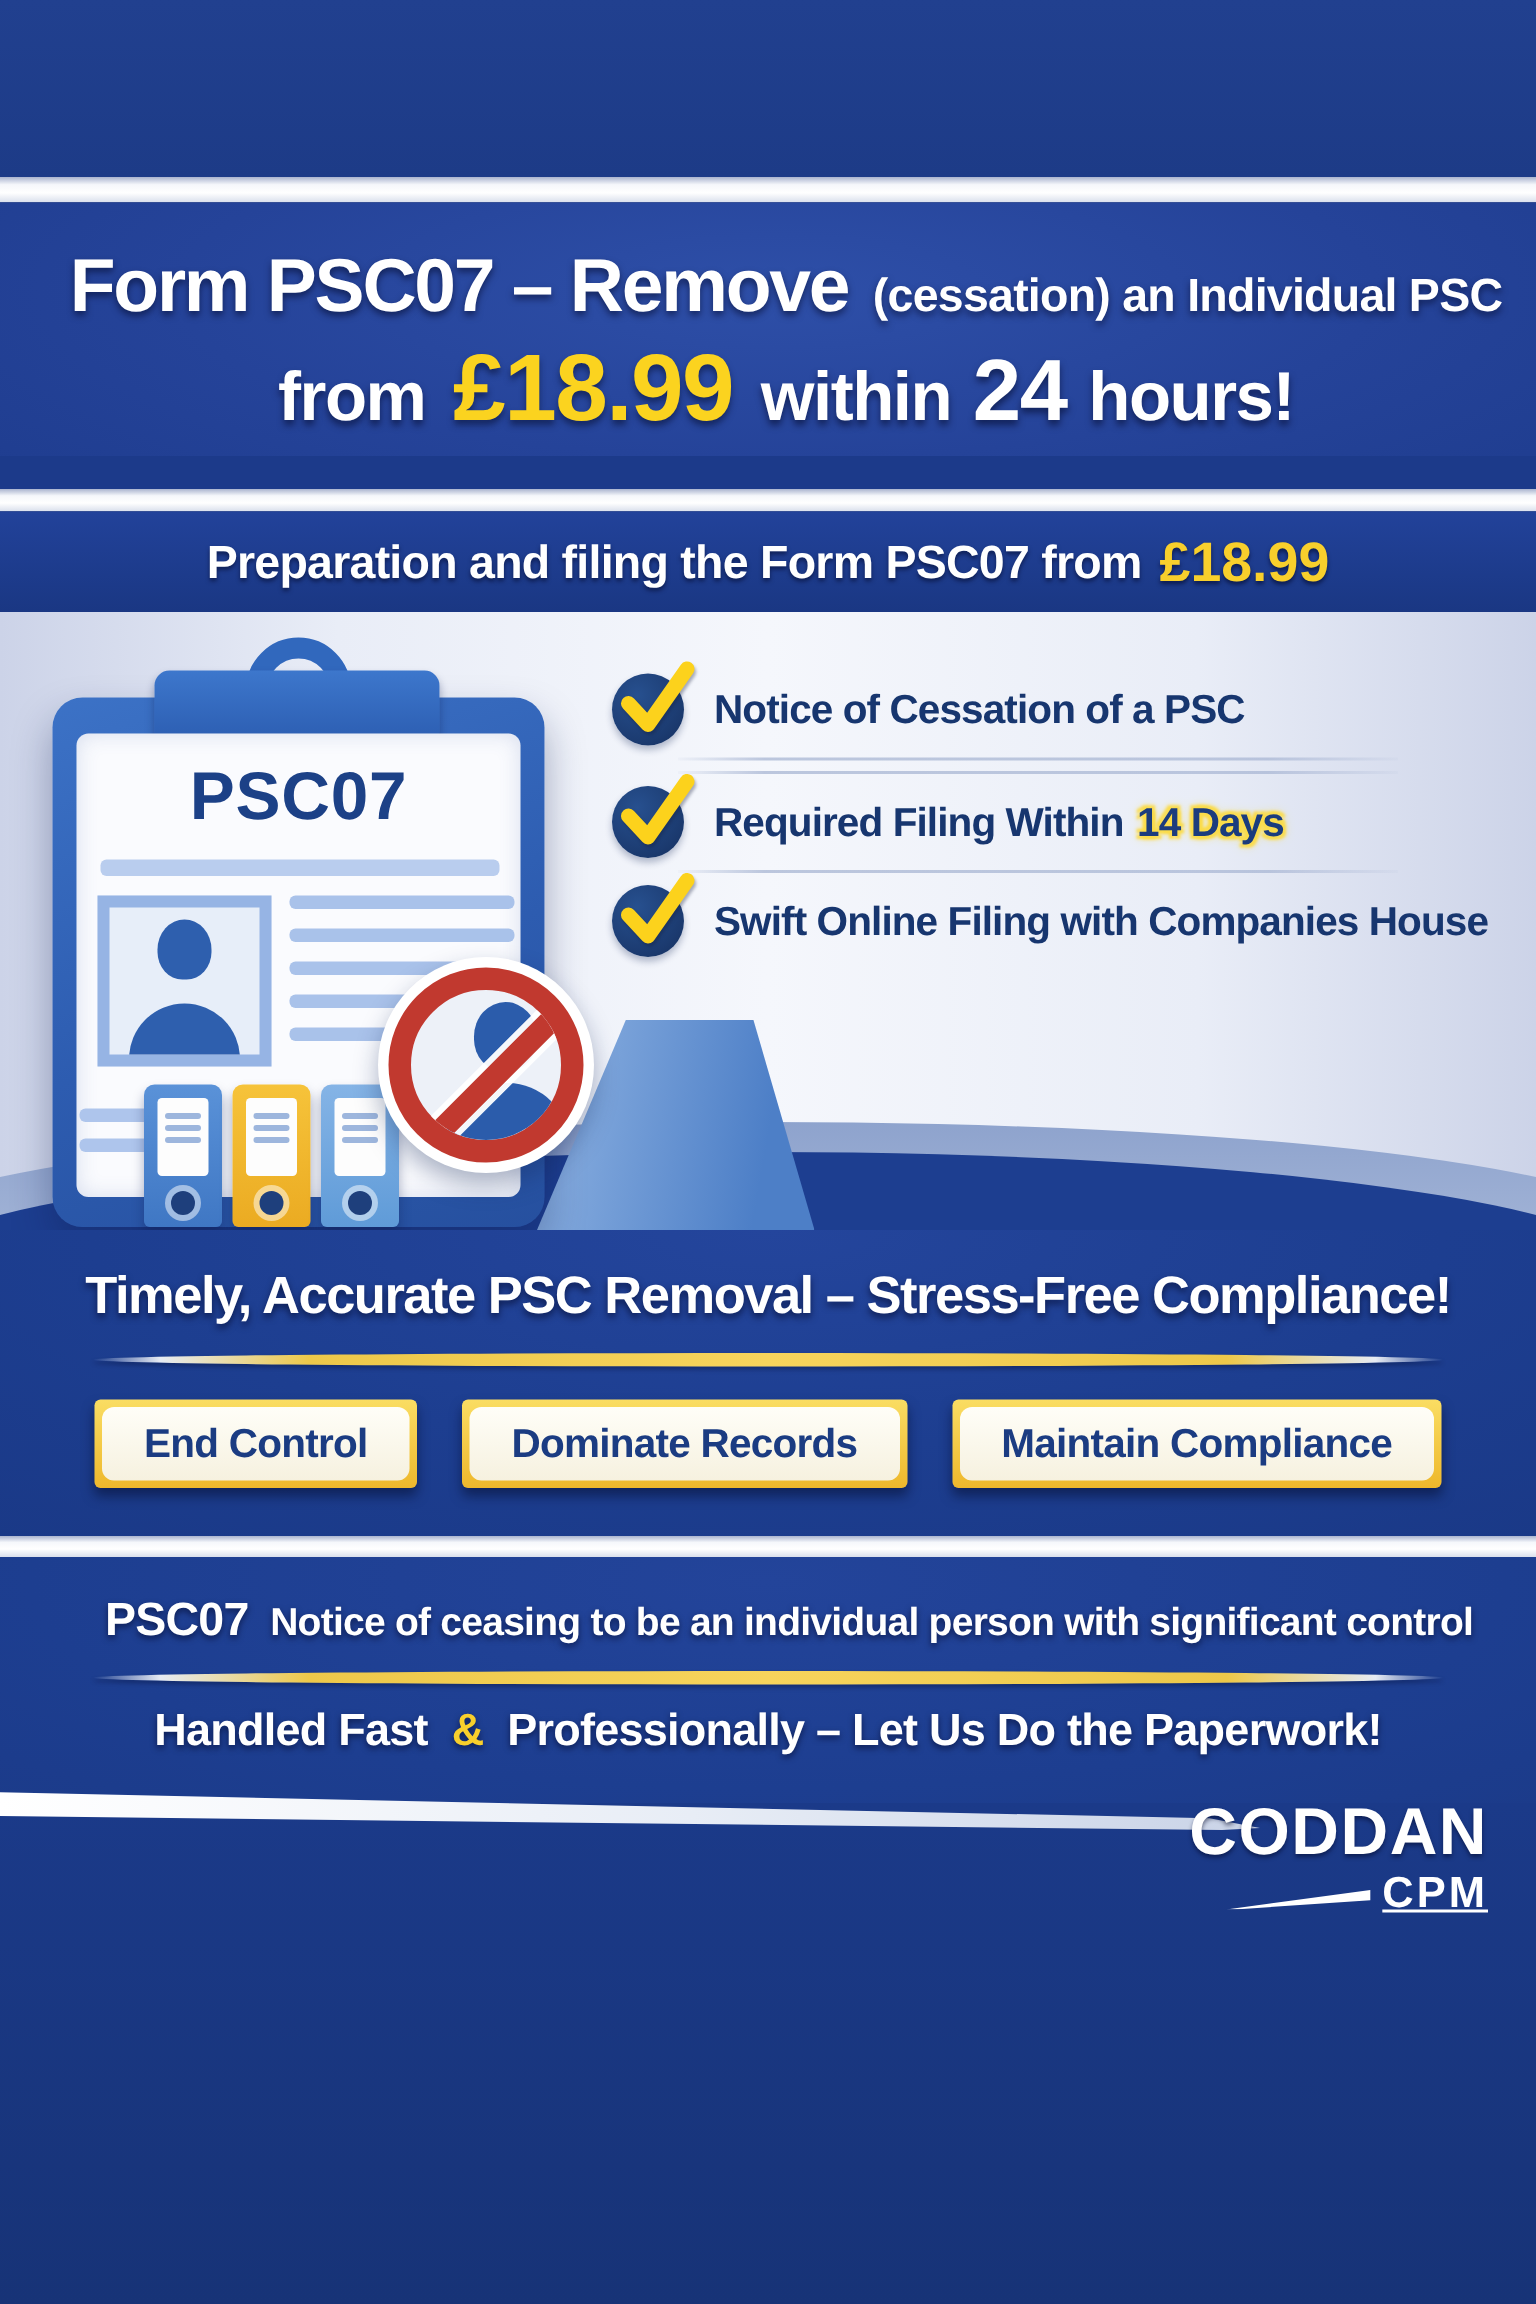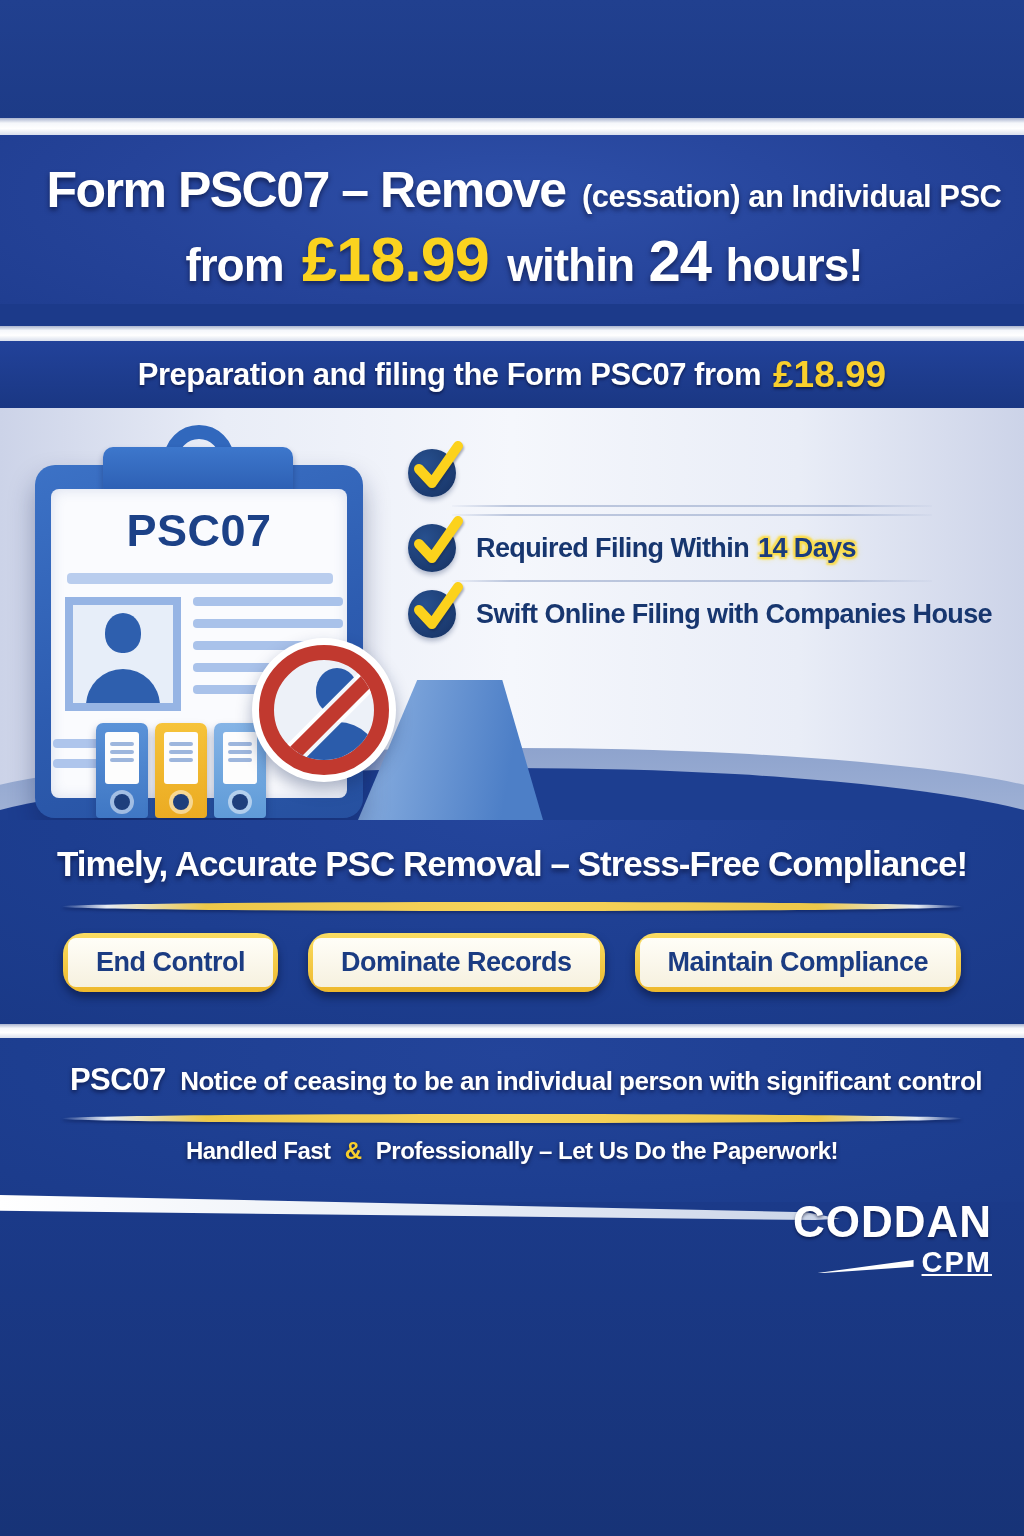--- a/index.html
+++ b/index.html
@@ -117,35 +117,35 @@
   .mid-sec{position:absolute;left:0;top:820px;width:100%;height:204px;
     background:radial-gradient(ellipse 80% 130% at 50% 0%,#24459c 0%,#1d3e90 55%,#1a3987 100%);
     text-align:center;}
   .mid-heading{margin-top:24px;color:#fff;font-size:35px;font-weight:bold;letter-spacing:-1px;
     white-space:nowrap;text-shadow:0 3px 5px rgba(0,5,35,.6);}
   .gold-divider{height:9px;border-radius:50%;
     background:linear-gradient(90deg,rgba(235,239,246,0) 0%,#e6ebf3 5%,#edc84a 16%,#f7d45c 50%,#edc84a 84%,#e6ebf3 95%,rgba(235,239,246,0) 100%);
     box-shadow:0 2px 3px rgba(0,10,40,.35);}
   .mid-divider{width:900px;margin:18px auto 0;}
   .btn-row{margin-top:22px;display:flex;justify-content:center;gap:30px;}
-  .gold-btn{border-radius:21px;padding:5px;
+  .gold-btn{border-radius:4px;padding:5px;
     background:linear-gradient(180deg,#fadd63 0%,#eeb82c 100%);
     box-shadow:0 5px 8px rgba(5,15,50,.55);cursor:pointer;}
   .gold-btn .inner{border-radius:8px;padding:9px 28px;
     background:linear-gradient(180deg,#fffef8 0%,#f6f1df 100%);
     color:#1b3c82;font-size:27px;font-weight:bold;letter-spacing:-0.5px;white-space:nowrap;}
   
   .bottom-sec{position:absolute;left:0;top:1038px;width:100%;height:164px;
     background:radial-gradient(ellipse 80% 140% at 50% 10%,#23449a 0%,#1d3e90 60%,#1b3a88 100%);
     text-align:center;}
   .b-line1{margin-top:24px;color:#fff;white-space:nowrap;text-shadow:0 2px 4px rgba(0,5,35,.6);padding-left:28px;}
   .b-code{font-size:31px;font-weight:bold;letter-spacing:-0.5px;}
   .b-desc{font-size:26px;font-weight:bold;letter-spacing:-0.5px;margin-left:10px;}
   .bottom-divider{width:900px;margin:16px auto 0;}
-  .b-line2{margin-top:14px;color:#fff;font-size:24px;font-weight:bold;letter-spacing:-0.5px;
+  .b-line2{margin-top:14px;color:#fff;font-size:30px;font-weight:bold;letter-spacing:-0.5px;
     white-space:nowrap;text-shadow:0 2px 4px rgba(0,5,35,.6);}
   .amp{color:#f8cf2c;margin:0 8px;}
   
   .footer{position:absolute;left:0;top:1202px;width:100%;height:334px;
     background:linear-gradient(180deg,#1b3a89 0%,#173377 100%);}
   .footer-swoosh{position:absolute;left:0;top:1192px;width:840px;height:36px;
     background:linear-gradient(90deg,#ffffff 0%,#e8edf6 55%,#c9d3e7 100%);
     clip-path:polygon(0 8%,96% 56%,100% 74%,97% 78%,0 52%);}
   .logo{position:absolute;right:32px;top:1200px;text-align:right;color:#fff;}
   .logo-name{font-size:44px;font-weight:bold;letter-spacing:1px;line-height:1.0;
@@ -247,20 +247,23 @@
       </div>
     </div>
 
     <div class="checklist">
       <div class="check-row">
         <div class="check-circle">
           <svg width="58" height="58" viewBox="0 0 58 58">
               <path d="M13 32 L26 46 L52 9" fill="none" stroke="#fcd21c" stroke-width="10" stroke-linecap="round" stroke-linejoin="round"></path>
             </svg>
         </div>
+        <div class="check-text">
+          <span>Notice of Cessation of a PSC</span><span class="check-hl"></span>
+        </div>
       </div>
       <div class="check-sep"></div>
       <div class="check-sep"></div>
       <div class="check-row">
         <div class="check-circle">
           <svg width="58" height="58" viewBox="0 0 58 58">
               <path d="M13 32 L26 46 L52 9" fill="none" stroke="#fcd21c" stroke-width="10" stroke-linecap="round" stroke-linejoin="round"></path>
             </svg>
         </div>
         <div class="check-text">

